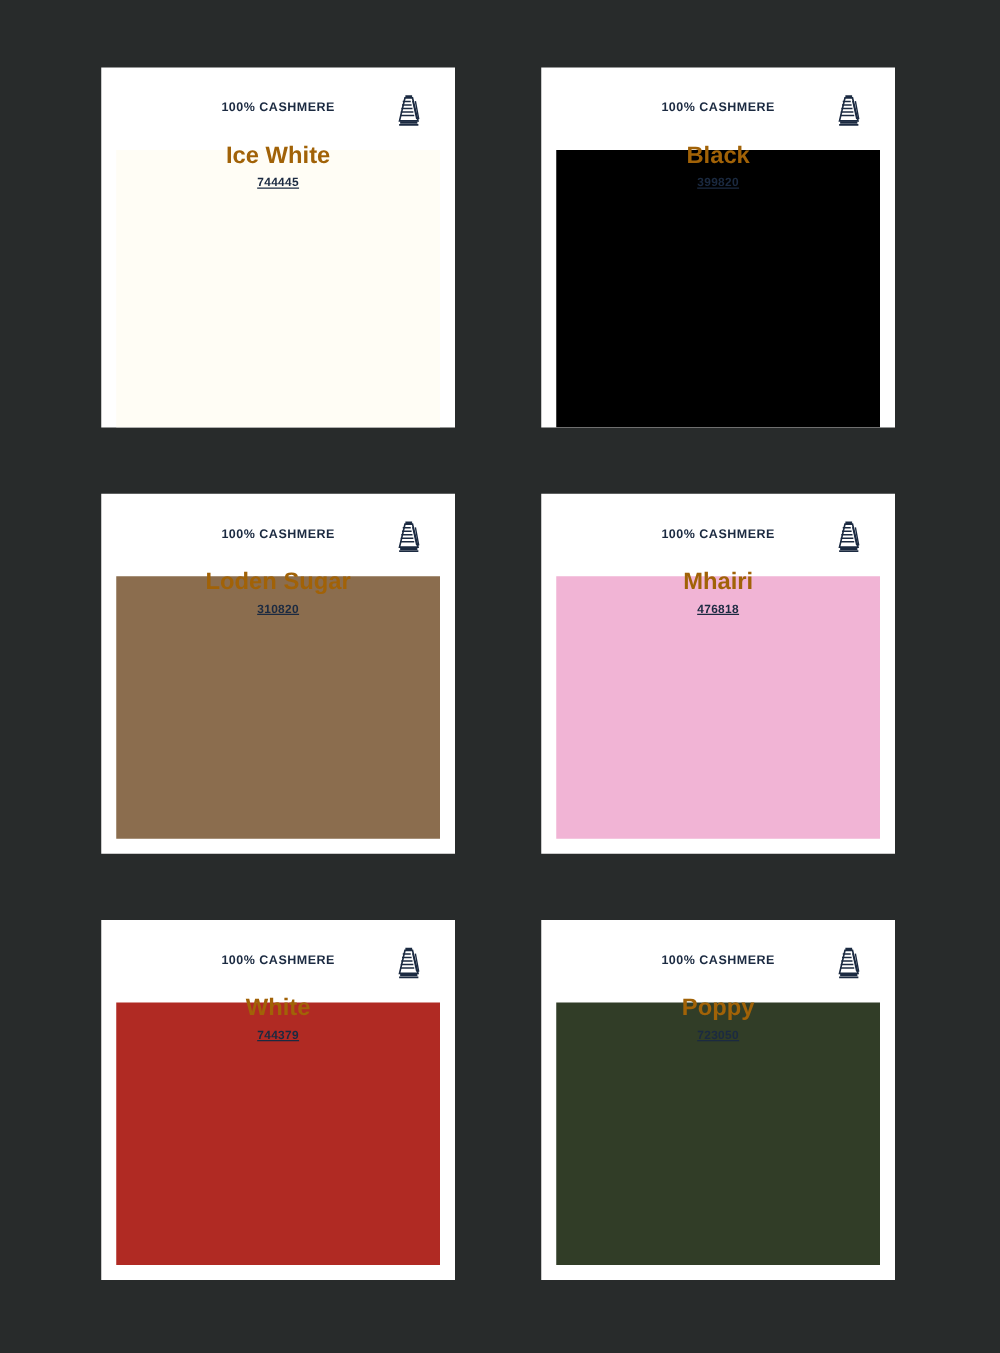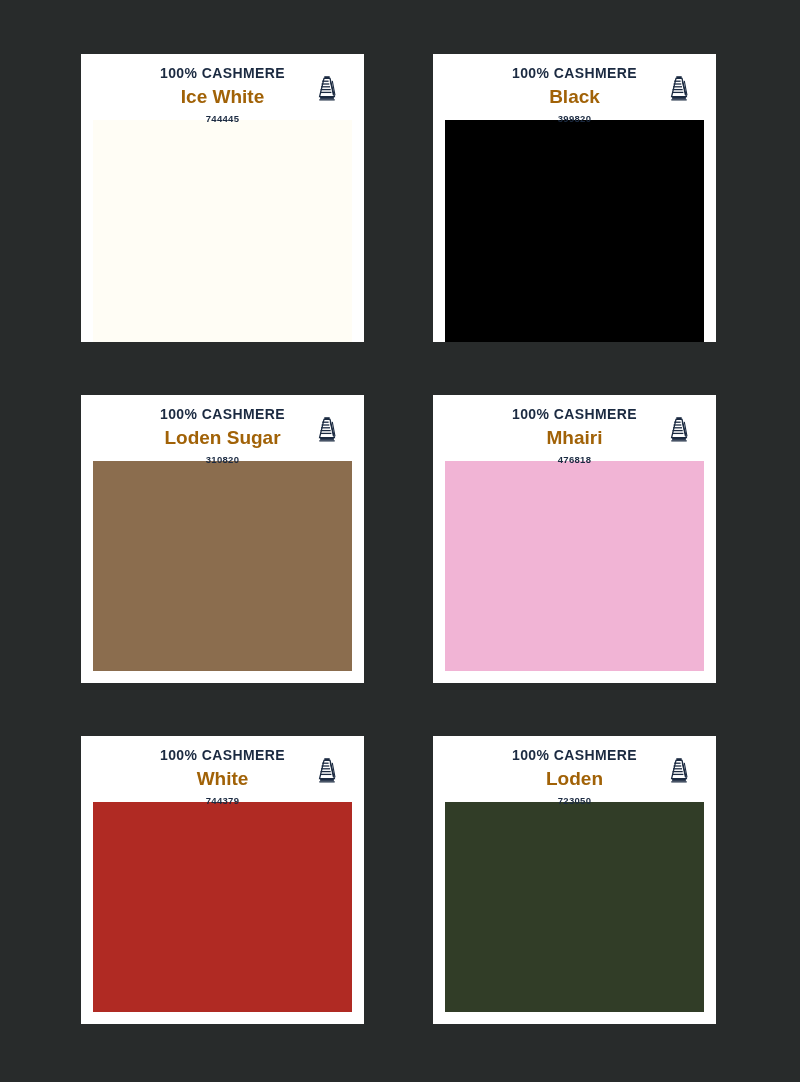--- a/index.html
+++ b/index.html
@@ -41,44 +41,45 @@
     flex: 0 0 auto;
     display: flex;
     flex-direction: column;
     align-items: center;
     justify-content: flex-start;
     padding-top: 12px;
     box-sizing: border-box;
   }
 
   .composition {
-    font-size: 14px;
+    font-size: 10px;
     font-weight: bold;
     letter-spacing: 0.4px;
     color: #1b2a41;
     line-height: 1;
-    margin: 0;
+    margin: 16px;
   }
 
   .color-name {
     font-size: 19px;
     font-weight: bold;
     color: #a16207;
     line-height: 1;
     margin: 7px 0 0 0;
     white-space: nowrap;
   }
 
   .color-code {
     font-size: 9.5px;
     font-weight: bold;
     letter-spacing: 0.3px;
     color: #1b2a41;
     line-height: 1;
     margin: 8px 0 0 0;
+    text-decoration: underline;
   }
 
   .yarn-icon {
     position: absolute;
     right: 24px;
     top: 20px;
     width: 26px;
     height: 30px;
   }
   .yarn-icon svg { display: block; width: 100%; height: 100%; }
@@ -218,21 +219,21 @@
             <path d="M18.3 6.9 L21.0 21.4" stroke-width="1.1"></path>
           </g>
         </svg>
       </span>
     </div>
     <div class="swatch-chip" style="background: rgb(176, 42, 35);"></div>
   </div>
     <div class="swatch-card">
     <div class="card-header">
       <div class="composition">100% CASHMERE</div>
-      <div class="color-name">Loden</div>
+      <div class="color-name">Poppy</div>
       <div class="color-code">723050</div>
       <span class="yarn-icon">
         <svg viewBox="0 0 26 30" xmlns="http://www.w3.org/2000/svg">
           <g fill="none" stroke="#1b2a41" stroke-width="1.3">
             <path d="M10.3 2.2 h5.4 v2.0 h-5.4 z" fill="#1b2a41" stroke="none"></path>
             <path d="M10.0 4.3 h6.0 l4.4 18.4 h-14.8 z" fill="#ffffff"></path>
             <path d="M6.1 22.9 h13.8 v2.0 h-13.8 z" fill="#1b2a41" stroke="none"></path>
             <path d="M5.3 25.2 h15.4 v1.3 h-15.4 z" fill="#1b2a41" stroke="none"></path>
             <path d="M8.2 7.2 L14.6 7.2"></path>
             <path d="M7.6 10.0 L15.3 10.0"></path>

